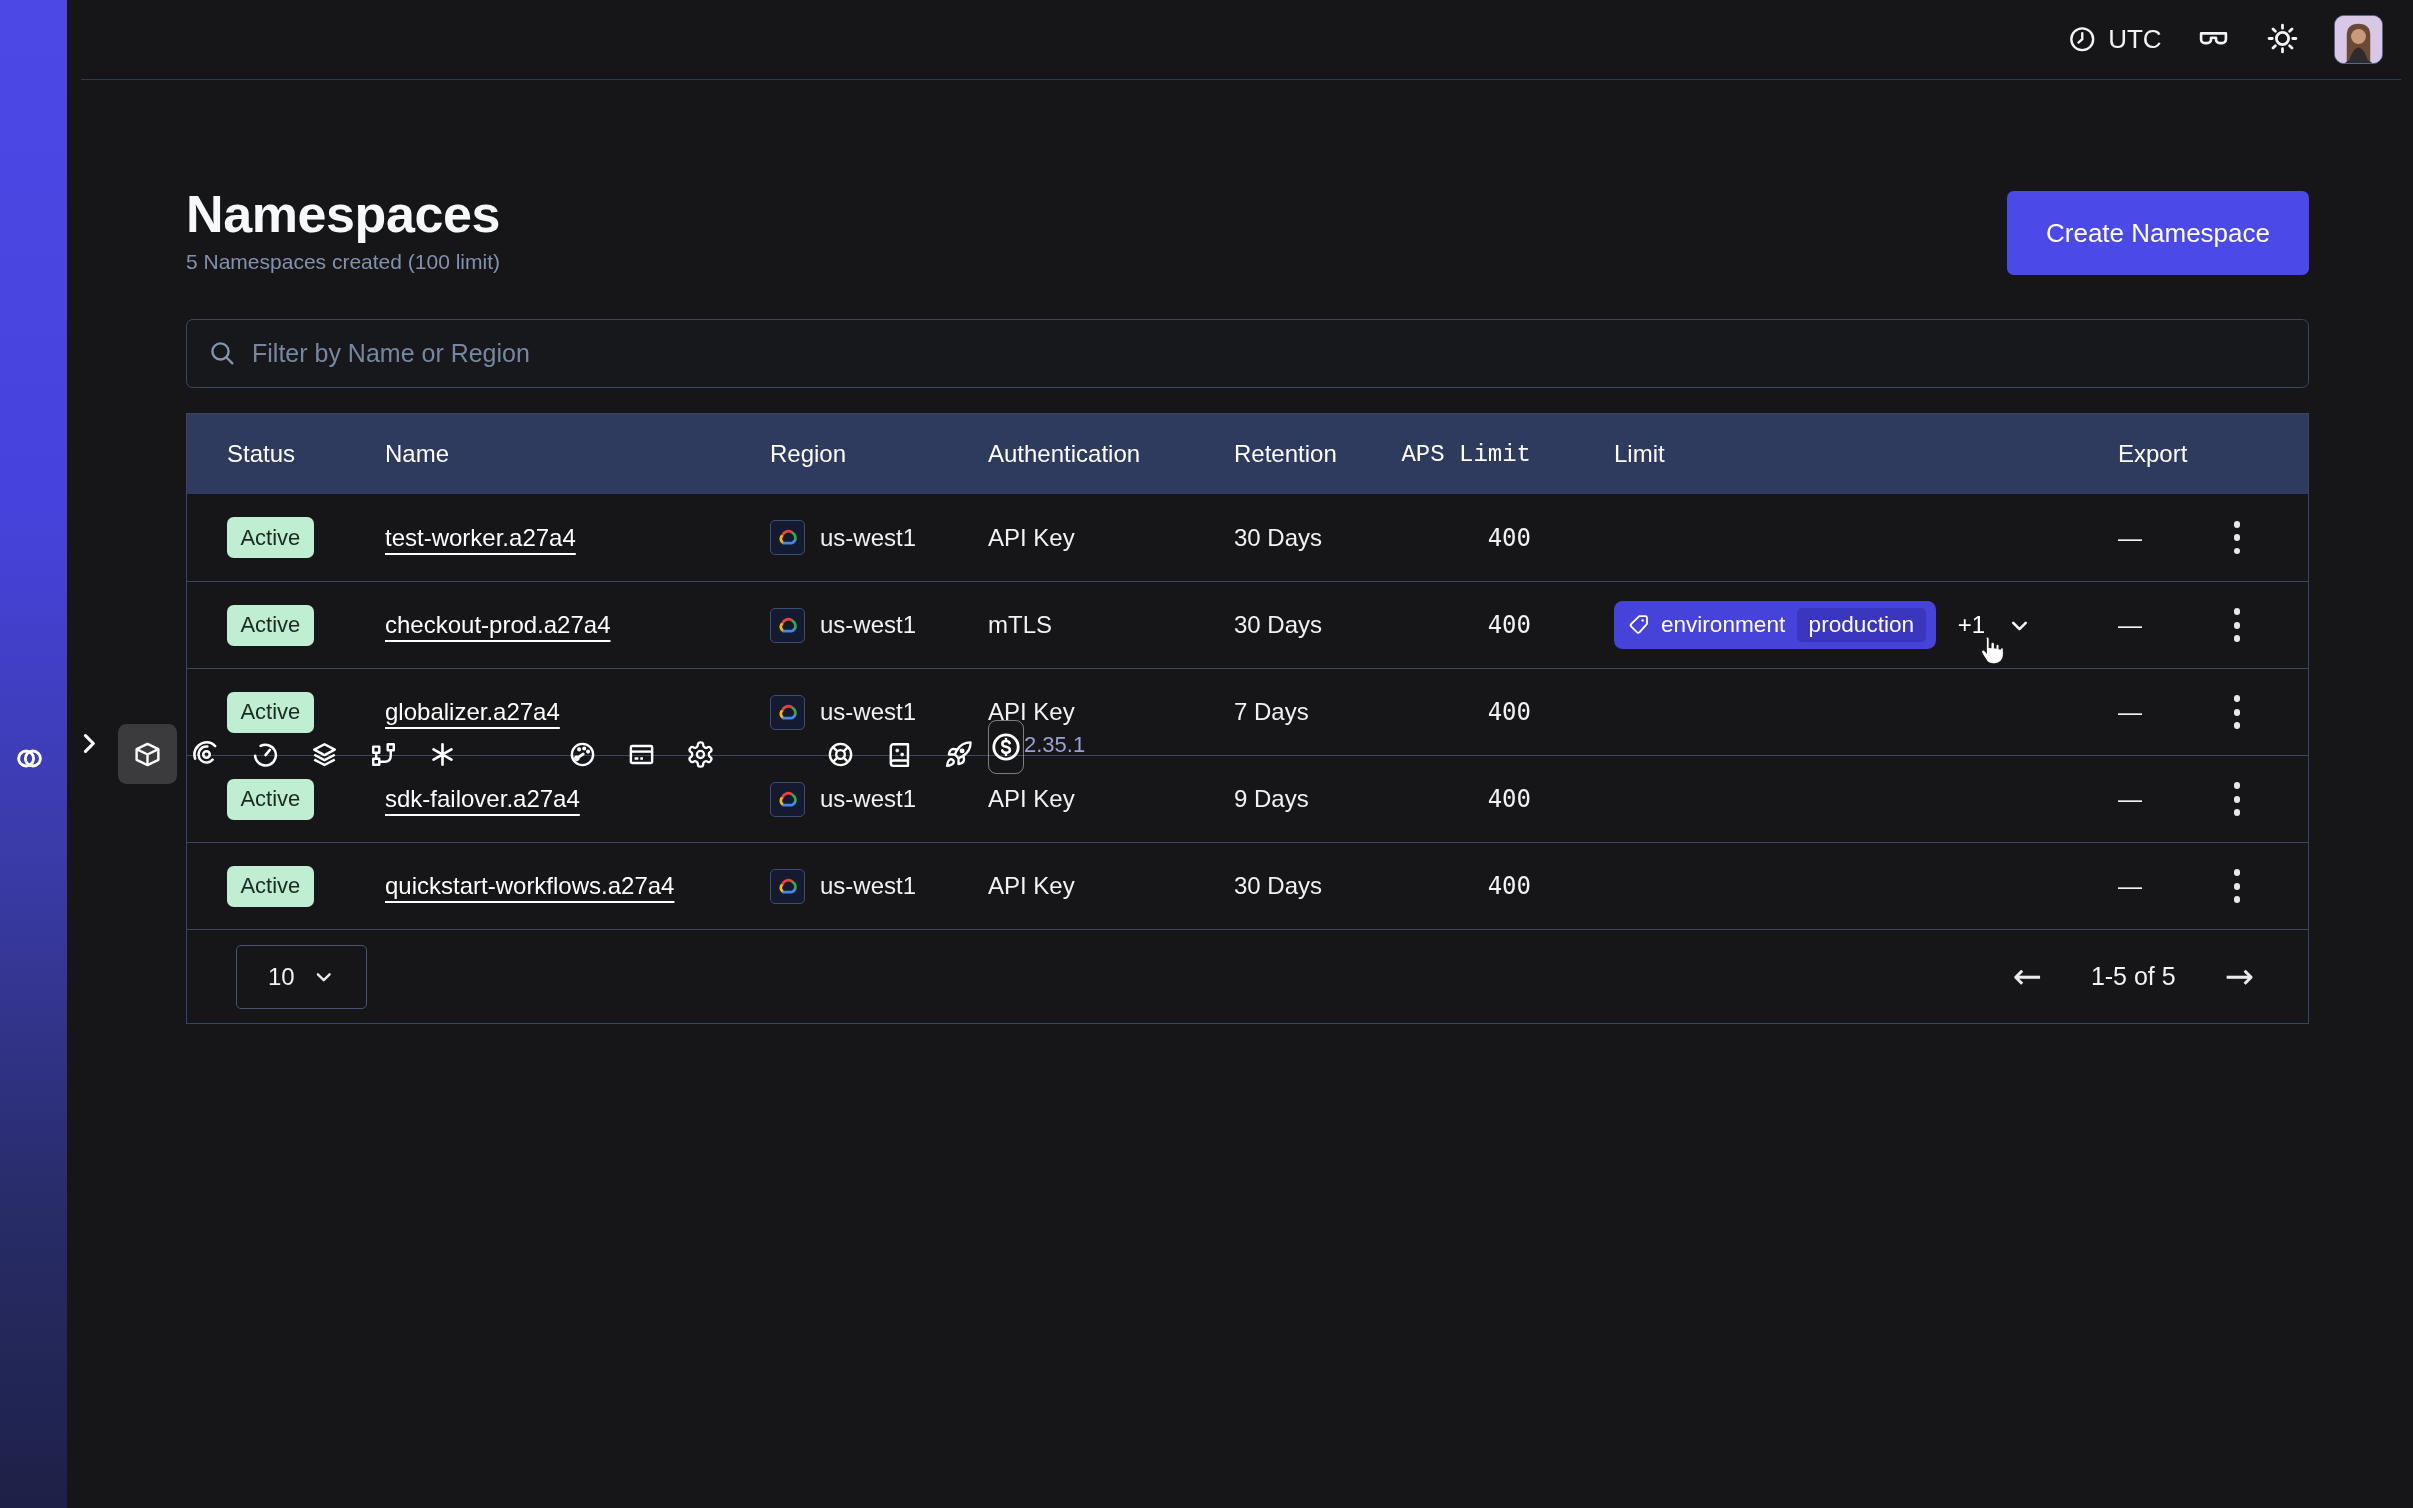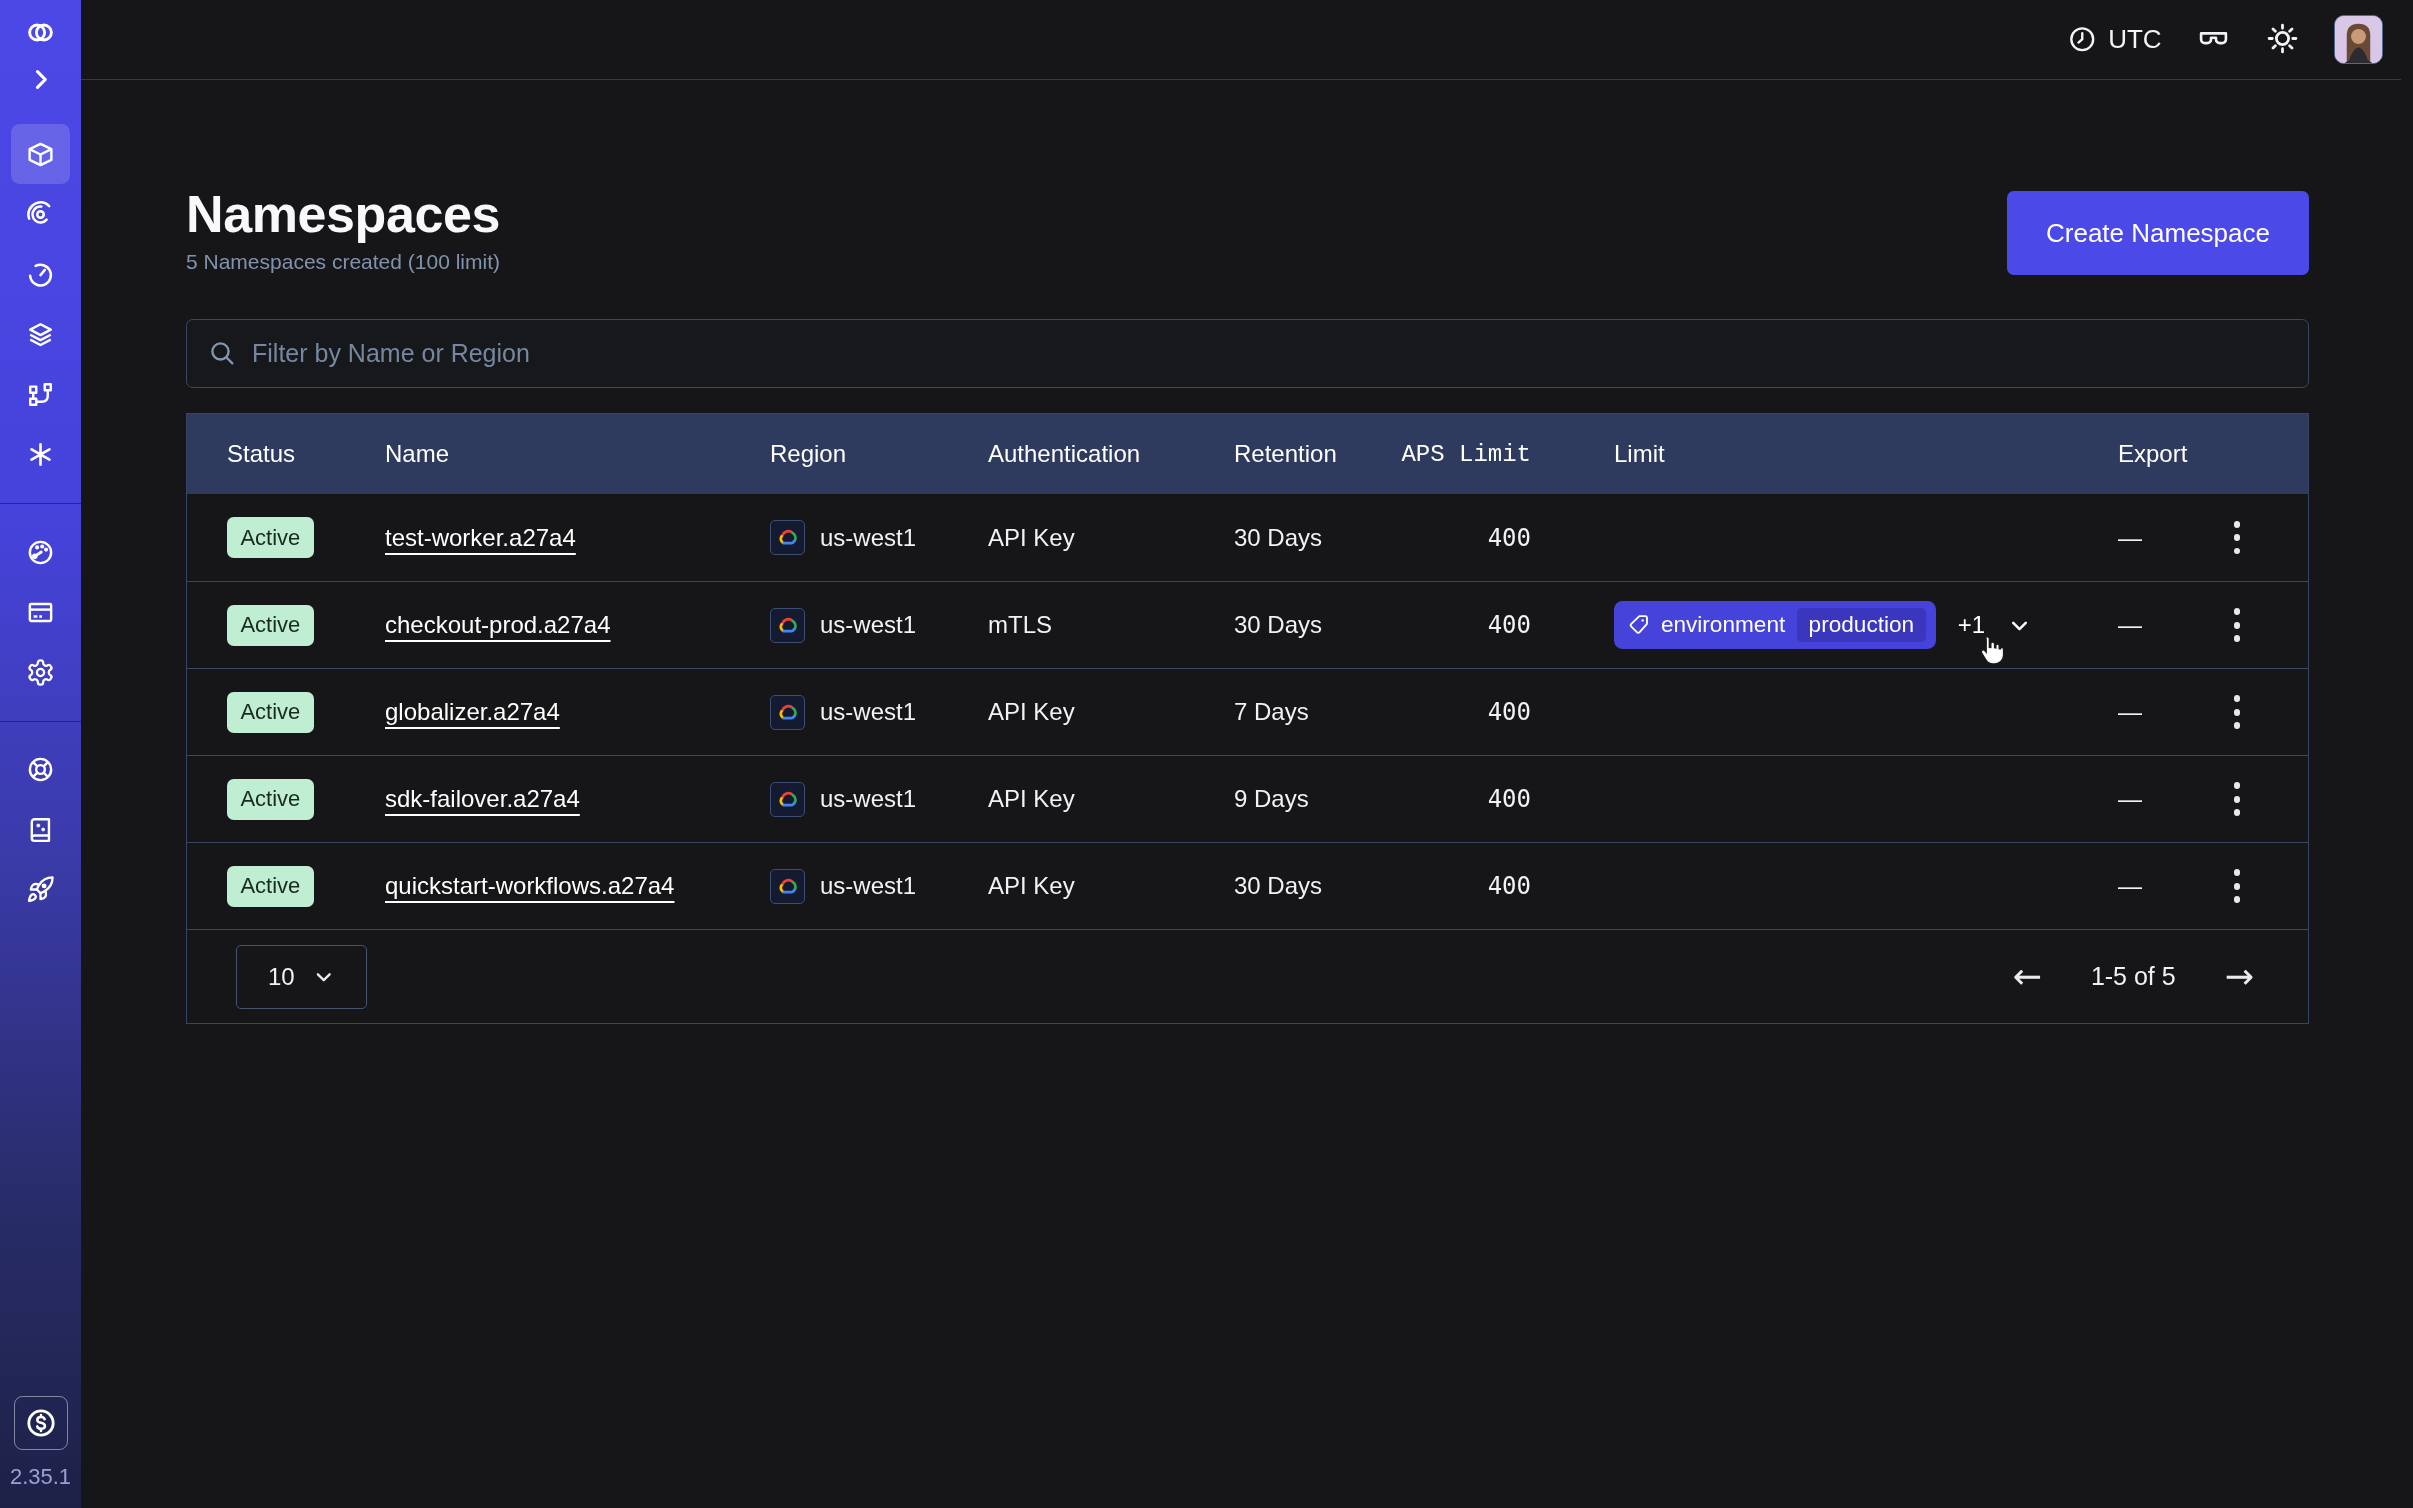--- a/index.html
+++ b/index.html
@@ -1,22 +1,22 @@
 <!DOCTYPE html>
 <html style="font-size:13.4px"><head>
 <meta charset="utf-8">
 <style>
   * { box-sizing: border-box; margin: 0; padding: 0; }
   html,body { width:2413px; height:1508px; overflow:hidden; background:#161618;
     font-family:"Liberation Sans", sans-serif; color:#eef0f4; }
 
   
-  .sidebar { position:absolute; left:0; top:0; bottom:0; width:81px; z-index:20;
+  .sidebar { position:absolute; left:0; top:0; bottom:0; width:67px; z-index:20;
     background:linear-gradient(180deg,#4b48e6 0%,#4643dc 34%,#3a3aa6 58%,#282c68 80%,#1d2147 100%);
-    display:flex; flex-direction:column; align-items:center; }
+    display:flex; flex-direction:row; align-items:center; }
   .side-item { width:59px; height:60px; display:flex; align-items:center; justify-content:center;
     border-radius:8.4px; flex:0 0 auto; }
   .side-item svg { width:29px; height:29px; }
   .side-item.logo { margin-top:8.4px; height:49px; }
   .side-item.chev { height:45px; margin-bottom:22px; }
   .side-item.active { background:rgba(255,255,255,0.16); }
   .side-div { width:81px; height:0; border-top:1.7px solid rgba(16,18,48,0.55); margin:18.4px 0; flex:0 0 auto; }
   .side-spacer { flex:1 1 auto; }
   .price-btn { width:54px; height:54px; border:1.7px solid rgba(255,255,255,0.45); border-radius:8.4px;
     display:flex; align-items:center; justify-content:center; margin-bottom:13.4px; }

